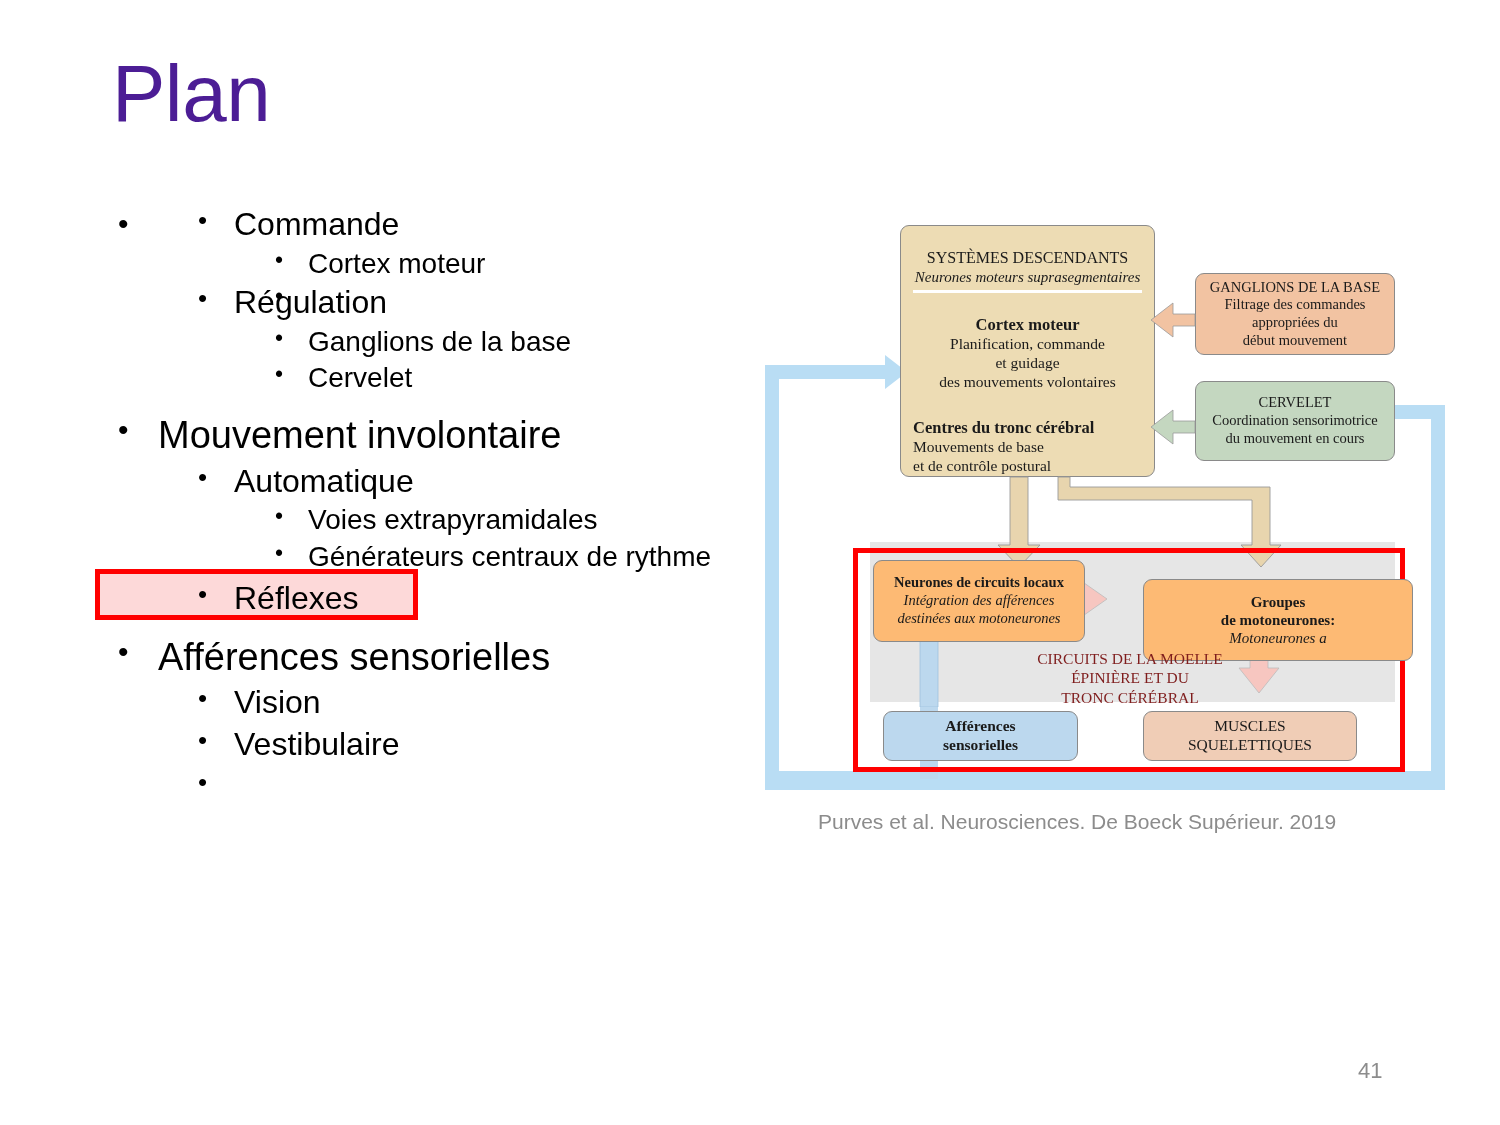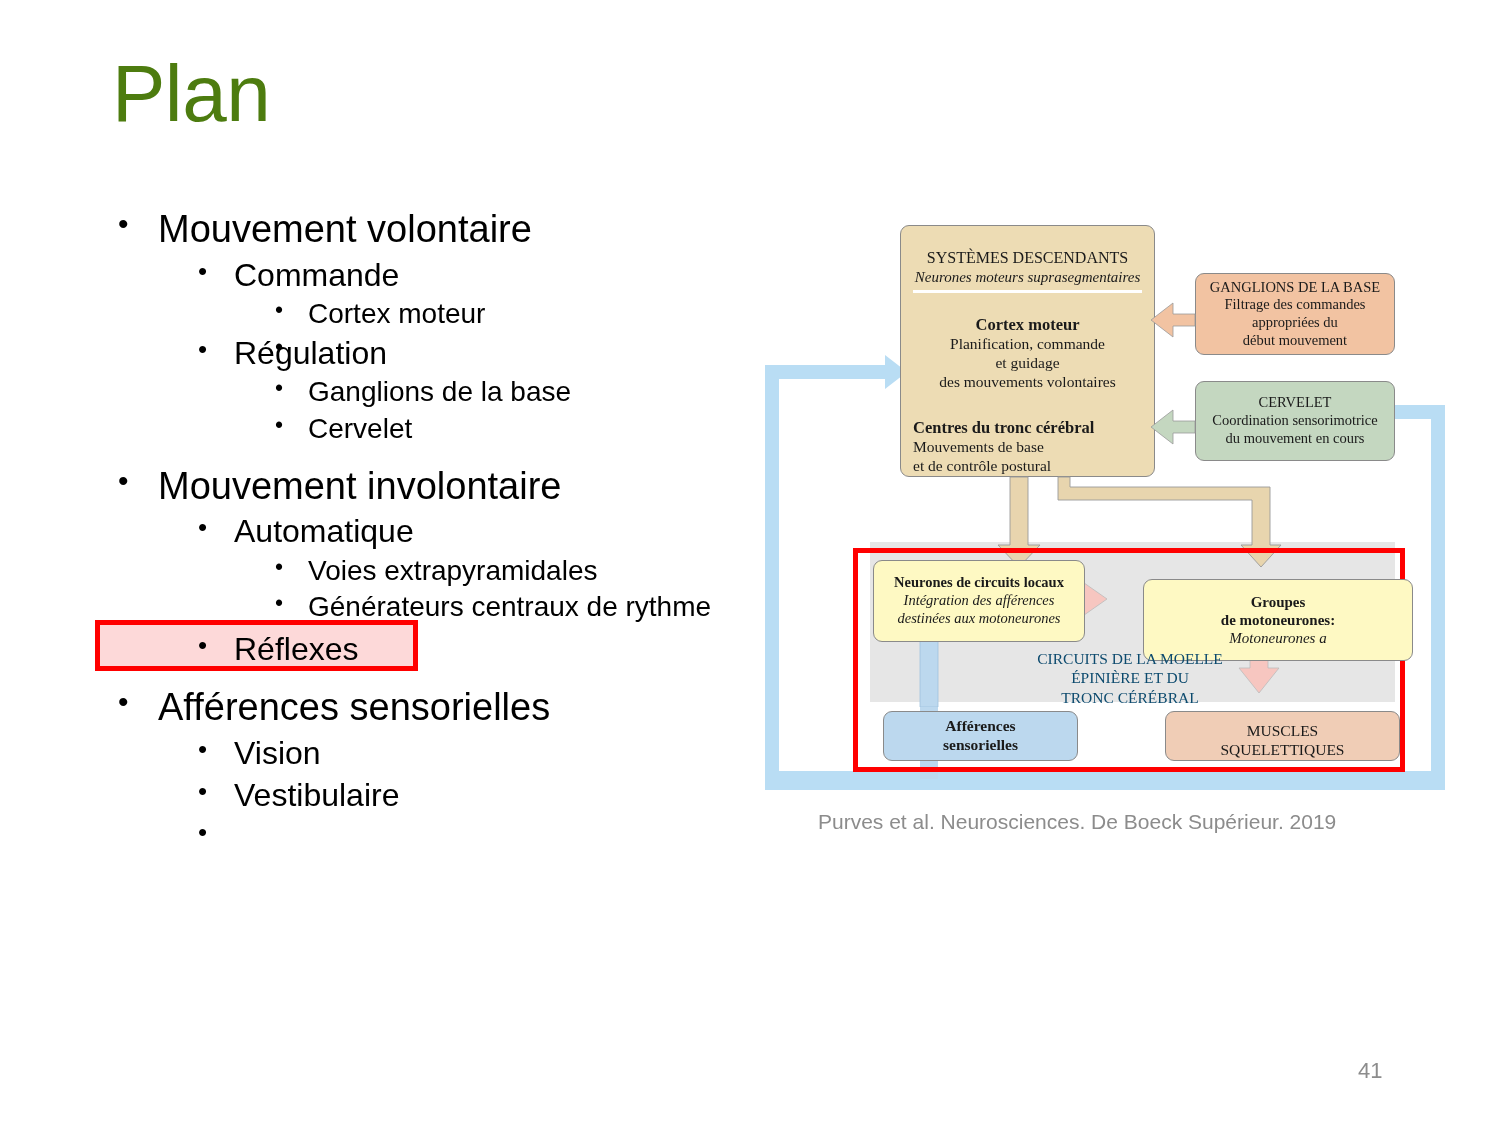--- a/index.html
+++ b/index.html
@@ -6,21 +6,21 @@
   body{
     width:1500px;height:1125px;background:#ffffff;
     font-family:"Liberation Sans",sans-serif;
     overflow:hidden;position:relative;
   }
   .slide{position:absolute;inset:0;}
 
   
   .title{
     position:absolute;left:112px;top:52px;
-    font-size:80px;line-height:1.05;color:#4d7c0f;
+    font-size:80px;line-height:1.05;color:#4c1d95;
     font-weight:400;letter-spacing:-0.5px;
   }
 
   
   .outline{position:absolute;left:110px;top:202px;width:680px;}
   .li{position:relative;color:#000;display:block;white-space:nowrap;}
   .li .bul{position:absolute;display:inline-block;text-align:left;}
   .li .txt{display:inline-block;}
 
   
@@ -46,21 +46,21 @@
   .fig-el{position:absolute;box-sizing:border-box;}
   .rbox{
     border:1px solid #8a8a8a;border-radius:9px;
     display:flex;align-items:center;justify-content:center;
     text-align:center;
     font-family:"Liberation Serif",serif;color:#1a1a1a;
   }
   .tan{background:#eddcb4;}
   .salmon{background:#f2c3a2;}
   .green{background:#c4d7c0;}
-  .pink{background:#fef9c3;}
+  .pink{background:#fdba74;}
   .blue{background:#bcd8ee;}
   .peach{background:#f0cdb6;}
   .greypanel{background:#e6e6e6;border:none;border-radius:0;}
 
   .lbl{line-height:1.22;}
 
   .caption{
     position:absolute;left:818px;top:810px;
     font-size:21px;color:#8c8c8c;font-family:"Liberation Sans",sans-serif;
   }
@@ -74,21 +74,20 @@
 <body>
 
 <div class="slide">
 
   <div class="title">Plan</div>
 
   <div class="outline">
 
     <div class="li l1">
       <span class="bul">•</span>
-      <span class="txt">Mouvement volontaire</span>
     </div>
 
     <div class="li l2">
       <span class="bul">•</span>
       <span class="txt">Commande</span>
     </div>
 
     <div class="li l3">
       <span class="bul">•</span>
       <span class="txt">Cortex moteur</span>
@@ -239,34 +238,34 @@
     </div>
 
     <div class="fig-el rbox pink" style="left:388px;top:364px;width:270px;height:82px;">
       <div class="lbl" style="font-size:15px;text-align:center;">
         <div style="font-weight:700;">Groupes</div>
         <div style="font-weight:700;">de motoneurones:</div>
         <div style="font-style:italic;">Motoneurones a</div>
       </div>
     </div>
 
-    <div class="fig-el" style="left:230px;top:434px;width:290px;text-align:center;font-family:'Liberation Serif',serif;font-size:15.5px;line-height:1.25;color:#0c4a6e;">
+    <div class="fig-el" style="left:230px;top:434px;width:290px;text-align:center;font-family:'Liberation Serif',serif;font-size:15.5px;line-height:1.25;color:#7f1d1d;">
       <div>CIRCUITS DE LA MOELLE</div>
       <div>ÉPINIÈRE ET DU</div>
       <div>TRONC CÉRÉBRAL</div>
     </div>
 
     <div class="fig-el rbox blue" style="left:128px;top:496px;width:195px;height:50px;">
       <div class="lbl" style="font-size:15.5px;font-weight:700;text-align:center;">
         <div>Afférences</div>
         <div>sensorielles</div>
       </div>
     </div>
 
-    <div class="fig-el rbox peach" style="left:410px;top:496px;width:235px;height:50px;align-items:flex-end;">
+    <div class="fig-el rbox peach" style="left:388px;top:496px;width:214px;height:50px;">
       <div class="lbl" style="font-size:15.5px;text-align:center;">
         <div>MUSCLES</div>
         <div>SQUELETTIQUES</div>
       </div>
     </div>
 
   </div>
 
   <div class="caption">Purves et al. Neurosciences. De Boeck Supérieur. 2019</div>
 

